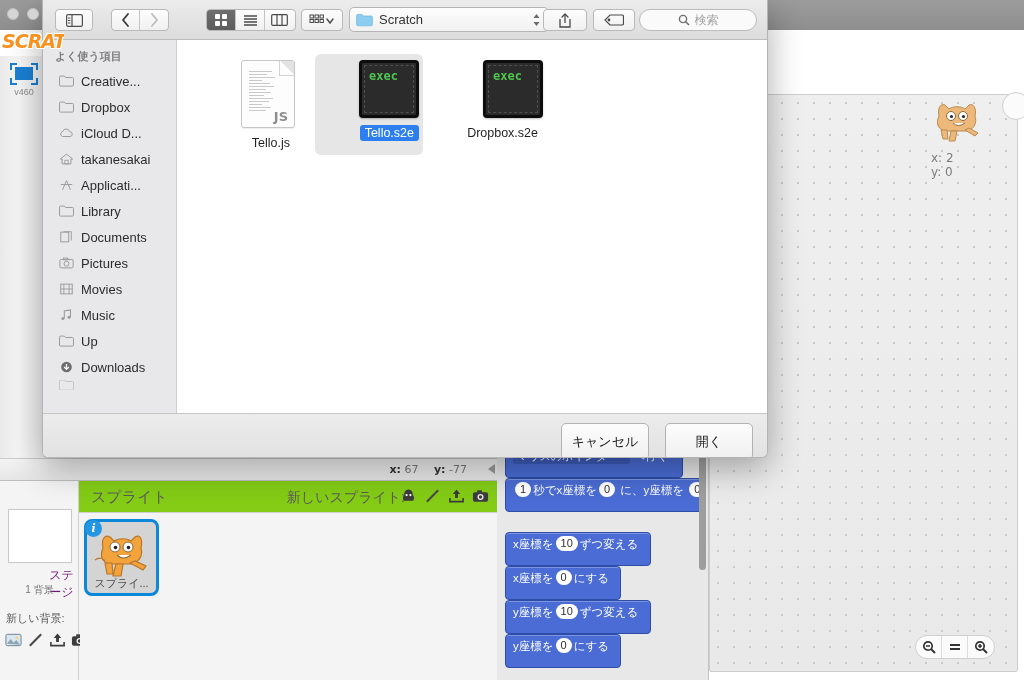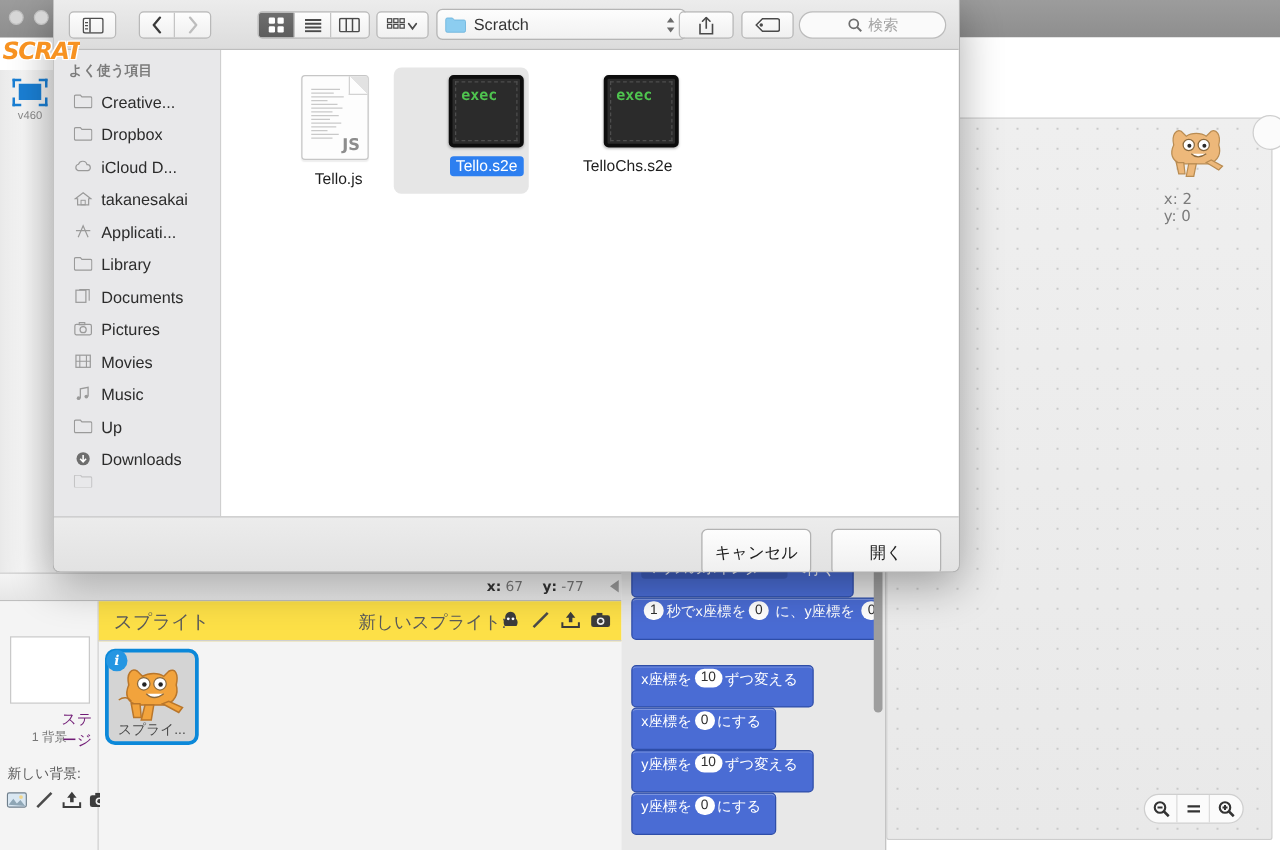--- a/index.html
+++ b/index.html
@@ -78,21 +78,21 @@
 
   
   .sprite-pane {
     position: absolute; left: 0; top: 480px; width: 497px; height: 200px;
     background: #f4f4f4;
     border-top: 1px solid #bfbfbf;
   }
   .sprite-header {
     position: absolute; left: 79px; top: 0; right: 0; height: 32px;
     border-bottom: 1px solid #cfcfcf;
-    background: #fde047;
+    background: #84cc16;
   }
   .sprite-header .title {
     position: absolute; left: 12px; top: 7px;
     font-size: 15px; color: #5a5a5a;
   }
   .sprite-header .newlabel {
     position: absolute; right: 92px; top: 8px;
     font-size: 14px; color: #5a5a5a;
   }
   .sprite-header .tools {
@@ -773,21 +773,21 @@
             <div class="icon-exec">
               <div class="ex">exec</div>
             </div>
             <div class="fname">Tello.s2e</div>
           </div>
 
           <div class="file">
             <div class="icon-exec">
               <div class="ex">exec</div>
             </div>
-            <div class="fname">TelloChs.s2e</div>
+            <div class="fname">Dropbox.s2e</div>
           </div>
 
         </div>
       </div>
     </div>
 
     <div class="dlg-footer">
       <div class="dlg-btn cancel">キャンセル</div>
       <div class="dlg-btn open">開く</div>
     </div>

